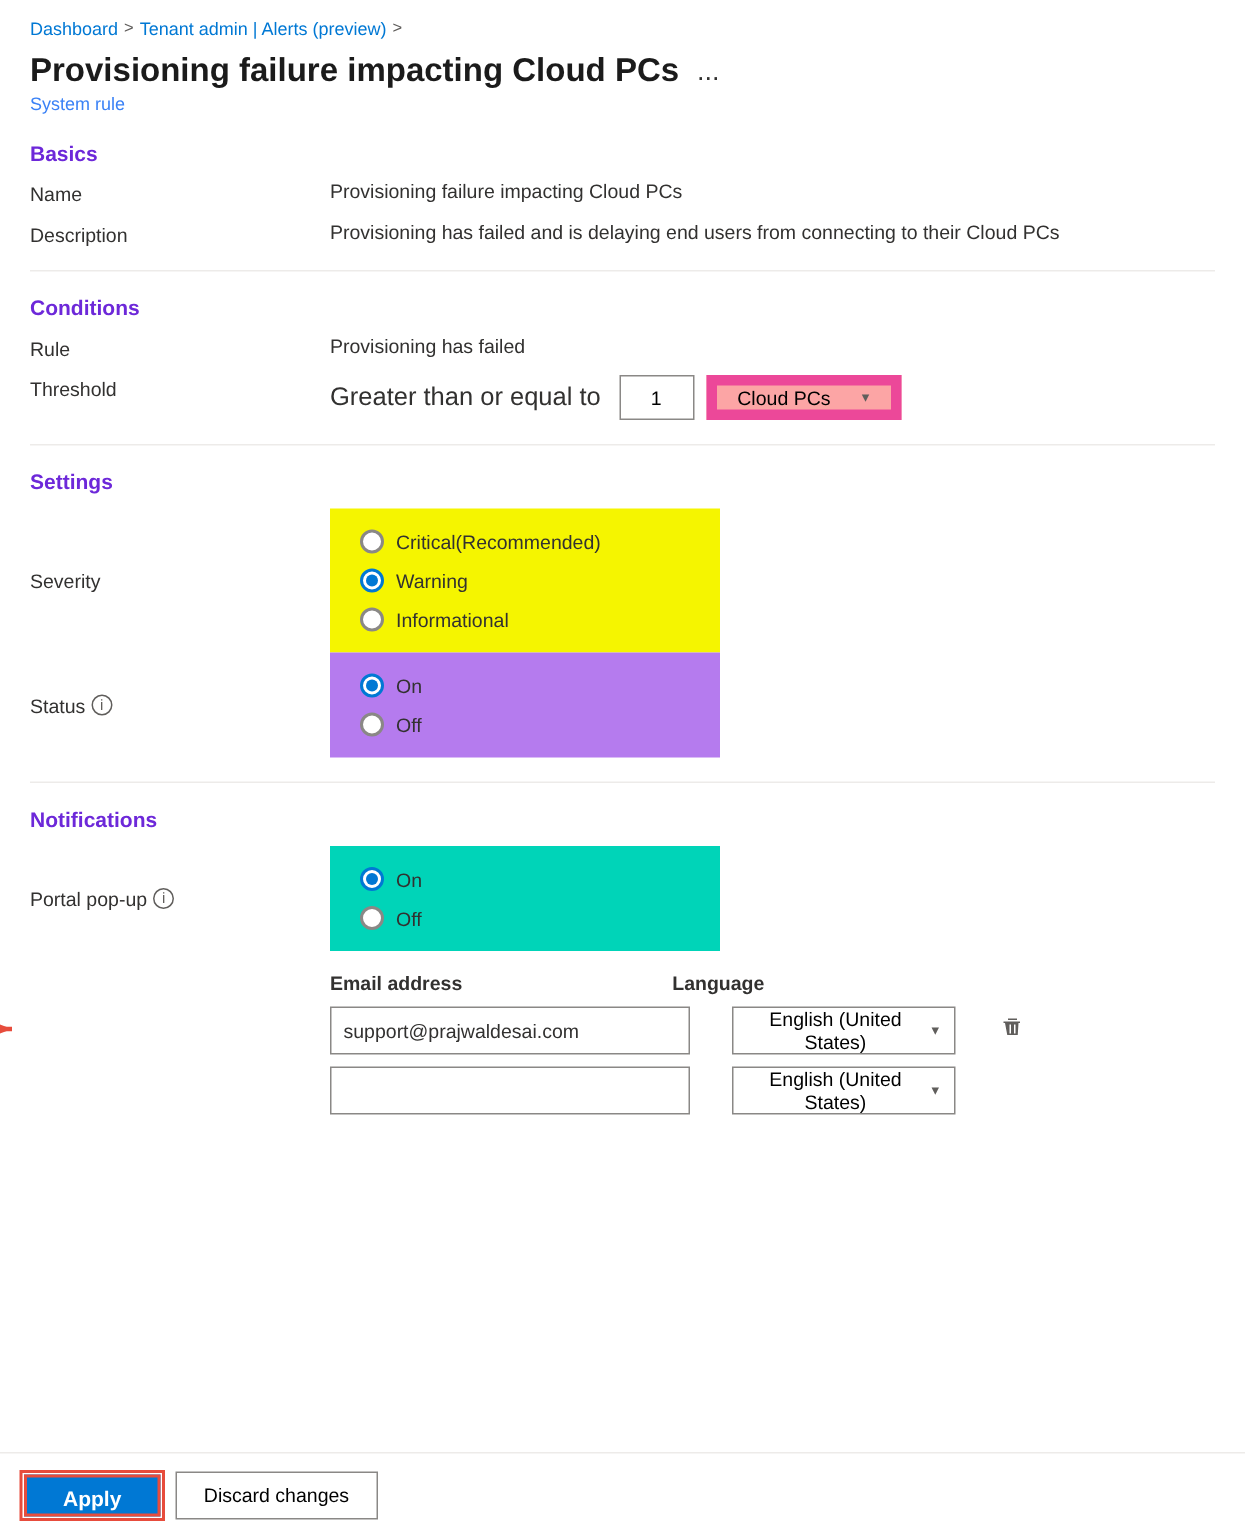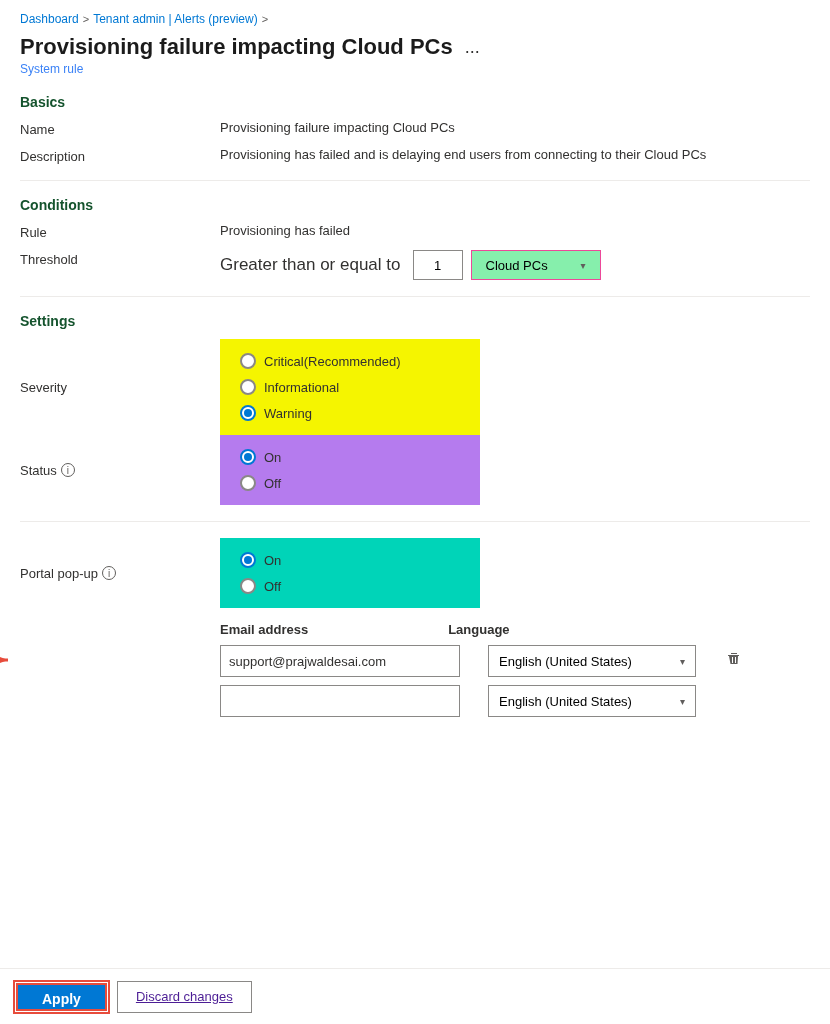--- a/index.html
+++ b/index.html
@@ -43,21 +43,21 @@
       font-size: 18px;
       cursor: pointer;
       color: #323130;
       background: none;
       border: none;
       padding: 2px 4px;
     }
     .section-title {
       font-size: 14px;
       font-weight: 700;
-      color: #14532d;
+      color: #6d28d9;
       margin-bottom: 10px;
       margin-top: 4px;
     }
     .divider {
       border: none;
       border-top: 1px solid #edebe9;
       margin: 16px 0;
     }
     .field-row {
       display: flex;
@@ -91,22 +91,22 @@
       border: 1px solid #8a8886;
       padding: 2px 6px;
       font-size: 13px;
       text-align: center;
     }
     .dropdown-btn {
       display: flex;
       align-items: center;
       gap: 6px;
       height: 30px;
-      border: 1px solid #ec4899;
-      background: #86efac;
+      border: 7px solid #ec4899;
+      background: #fca5a5;
       padding: 2px 14px;
       font-size: 13px;
       cursor: pointer;
       min-width: 130px;
       justify-content: space-between;
     }
     .settings-label-col {
       width: 200px;
       min-width: 200px;
     }
@@ -201,21 +201,21 @@
     .lang-dropdown {
       display: flex;
       align-items: center;
       gap: 6px;
       height: 32px;
       border: 1px solid #8a8886;
       background: #fff;
       padding: 2px 10px;
       font-size: 13px;
       cursor: pointer;
-      width: 208px;
+      width: 149px;
       justify-content: space-between;
     }
     .delete-btn {
       background: none;
       border: none;
       cursor: pointer;
       color: #605e5c;
       font-size: 16px;
       padding: 2px;
     }
@@ -246,27 +246,26 @@
       padding: 6px 24px;
       font-size: 14px;
       font-weight: 600;
       cursor: pointer;
       height: 28px;
       outline: 2px solid #e74c3c;
       outline-offset: 1px;
     }
     .discard-btn {
       background: #fff;
-      color: #4c1d95;
+      color: #000000;
       border: 1px solid #8a8886;
       padding: 6px 18px;
       font-size: 13px;
       cursor: pointer;
       height: 32px;
-      text-decoration: underline;
     }
     .logo-badge {
       position: fixed;
       bottom: 8px;
       right: 14px;
       width: 36px;
       height: 36px;
       background: #0078d4;
       border-radius: 50%;
       display: flex;
@@ -361,26 +360,26 @@
   <div class="settings-row">
     <div class="settings-label-col">
       <span>Severity</span>
     </div>
     <div class="severity-block">
       <div class="radio-option">
         <div class="radio-circle unchecked"></div>
         <span>Critical(Recommended)</span>
       </div>
       <div class="radio-option">
+        <div class="radio-circle checked"></div>
+        <span>Warning</span>
+      </div>
+      <div class="radio-option">
         <div class="radio-circle unchecked"></div>
         <span>Informational</span>
-      </div>
-      <div class="radio-option">
-        <div class="radio-circle checked"></div>
-        <span>Warning</span>
       </div>
     </div>
   </div>
 
   <div class="settings-row" style="margin-top:0;">
     <div class="settings-label-col">
       <span>Status</span>
       <span class="info-icon">i</span>
     </div>
     <div class="status-block">
@@ -390,20 +389,21 @@
       </div>
       <div class="radio-option">
         <div class="radio-circle unchecked"></div>
         <span>Off</span>
       </div>
     </div>
   </div>
 
   <hr class="divider">
 
+  <div class="section-title">Notifications</div>
 
   <div class="settings-row notif-section">
     <div class="settings-label-col">
       <span>Portal pop-up</span>
       <span class="info-icon">i</span>
     </div>
     <div class="portal-block">
       <div class="radio-option">
         <div class="radio-circle checked"></div>
         <span>On</span>

